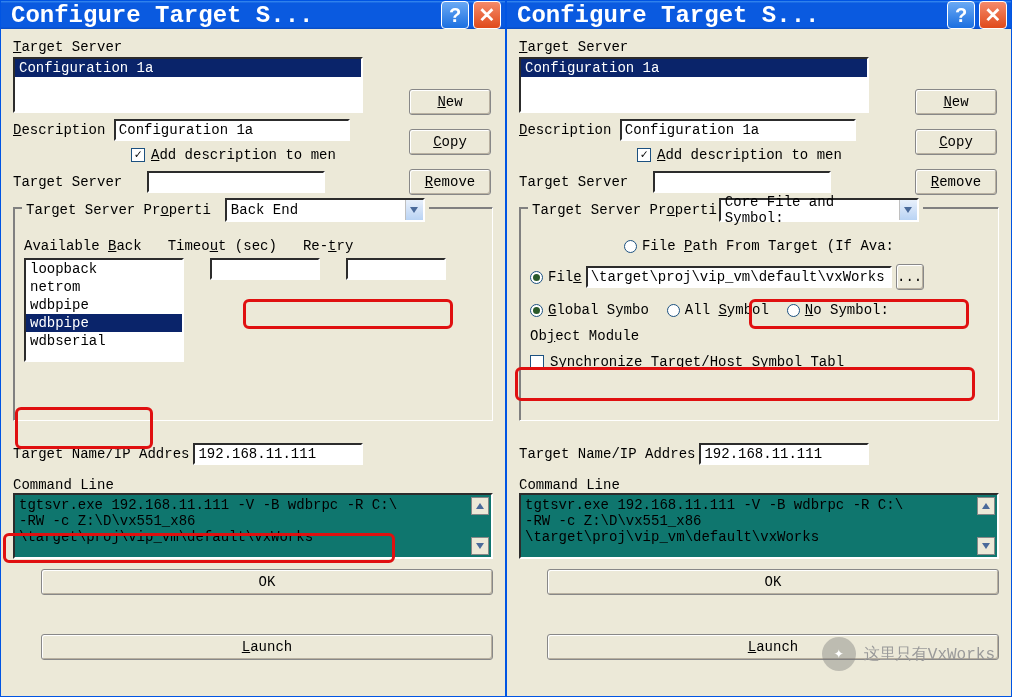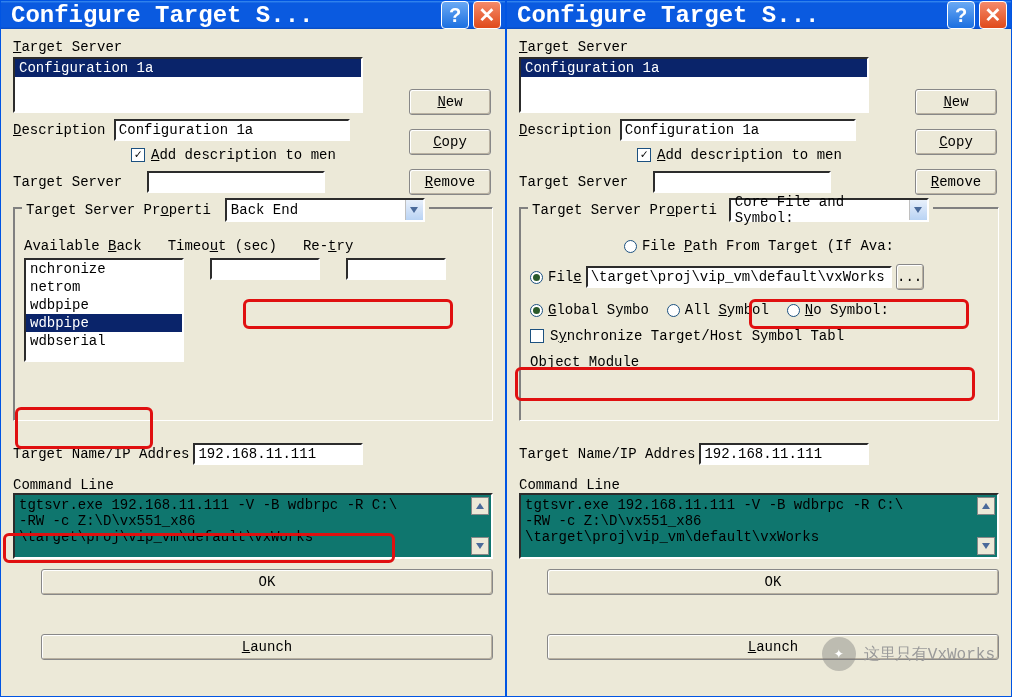--- a/index.html
+++ b/index.html
@@ -234,21 +234,21 @@
         </div>
       </div>
 
       <div class="row" style="gap:26px; margin-top:6px;">
         <span class="lbl">Available <span class="u">B</span>ack</span>
         <span class="lbl">Timeo<span class="u">u</span>t (sec)</span>
         <span class="lbl">Re-<span class="u">t</span>ry</span>
       </div>
       <div class="row" style="align-items:flex-start; gap:26px; margin-top:4px;">
         <div class="avail">
-          <div class="listitem">nchronize</div>
+          <div class="listitem">loopback</div>
           <div class="listitem">netrom</div>
           <div class="listitem">wdbpipe</div>
           <div class="listitem selected">wdbpipe</div>
           <div class="listitem">wdbserial</div>
         </div>
         <div class="txt" style="width:110px;"></div>
         <div class="txt" style="width:100px;"></div>
       </div>
     </div>
 
@@ -317,21 +317,21 @@
     </div>
 
     <div class="row" style="margin-top:8px;">
       <span class="lbl">Target Server&nbsp;&nbsp;&nbsp;</span>
       <div class="txt" style="width:178px;"></div>
     </div>
 
     <div class="fieldset" style="height:214px;">
       <div class="legend">
         <span>Target Server Pr<span class="u">o</span>perti</span>
-        <div class="combo" style="width:200px; margin-left:12px;">
+        <div class="combo" style="width:200px; margin-left:2px;">
           <span>Core File and Symbol:</span>
           <div class="arrow">
                 <svg viewBox="0 0 8 6">
                   <path d="M0 0 L8 0 L4 6 Z" fill="#4a6a9a"></path>
                 </svg>
               </div>
         </div>
       </div>
 
       <div class="row" style="margin-top:6px;justify-content:center;">
@@ -355,26 +355,26 @@
               <span class="radio"></span>
               <span class="lbl">All <span class="u">S</span>ymbol</span>
             </span>
         <span style="display:flex;align-items:center;">
               <span class="radio"></span>
               <span class="lbl"><span class="u">N</span>o Symbol:</span>
             </span>
       </div>
 
       <div class="row" style="margin-top:10px;">
+        <span class="lbl">Ob<span class="u">j</span>ect Module</span>
+      </div>
+
+      <div class="row" style="margin-top:10px;">
         <span class="checkbox"></span>
         <span class="lbl">S<span class="u">y</span>nchronize Target/Host Symbol Tabl</span>
-      </div>
-
-      <div class="row" style="margin-top:10px;">
-        <span class="lbl">Ob<span class="u">j</span>ect Module</span>
       </div>
     </div>
 
     <div class="row" style="margin-top:22px;">
       <span class="lbl">Target Name/IP Addres</span>
       <div class="txt" style="width:170px; margin-left:4px;">192.168.11.111</div>
     </div>
 
     <div class="lbl" style="margin-top:12px;">Command Line</div>
     <div class="cmdbox">

